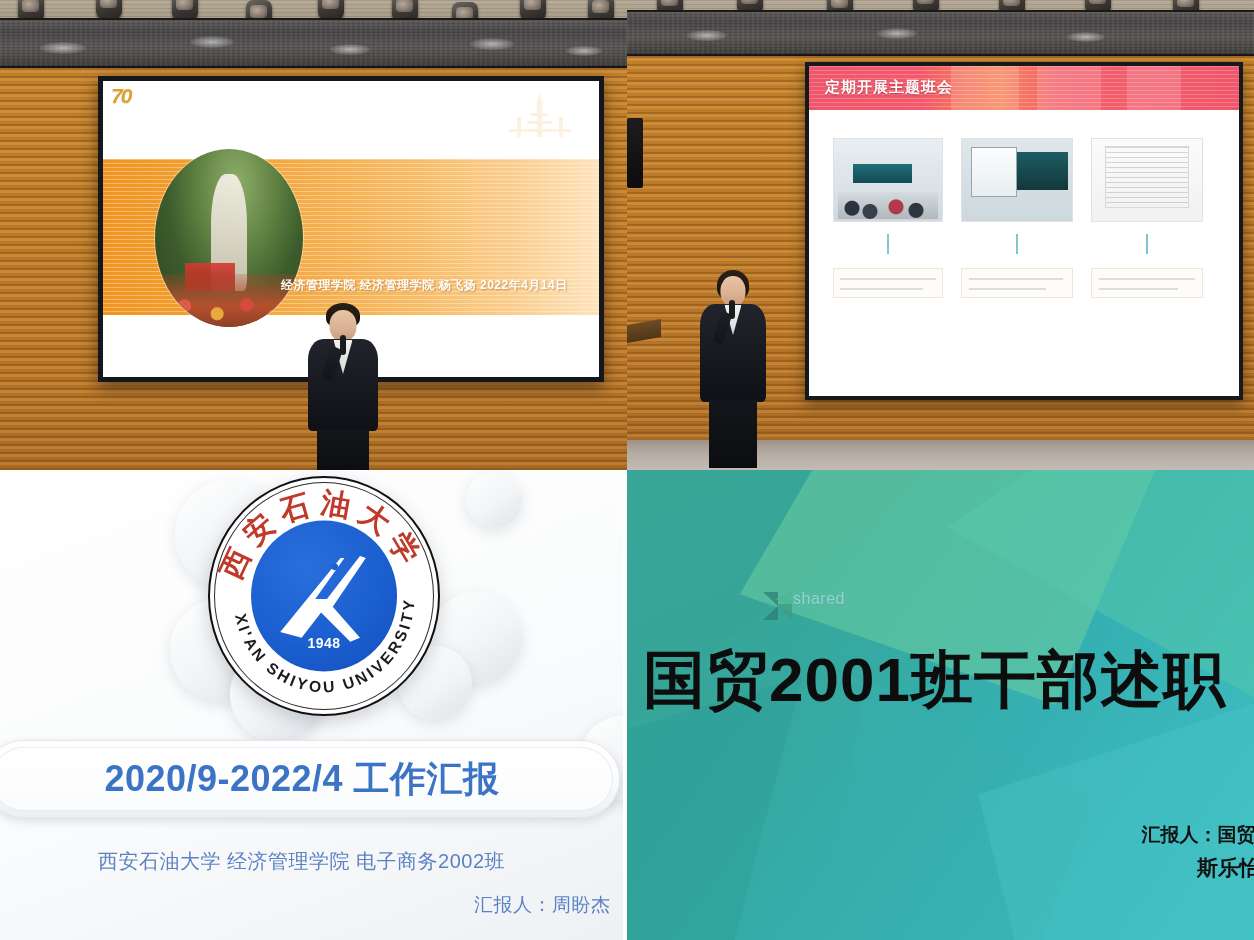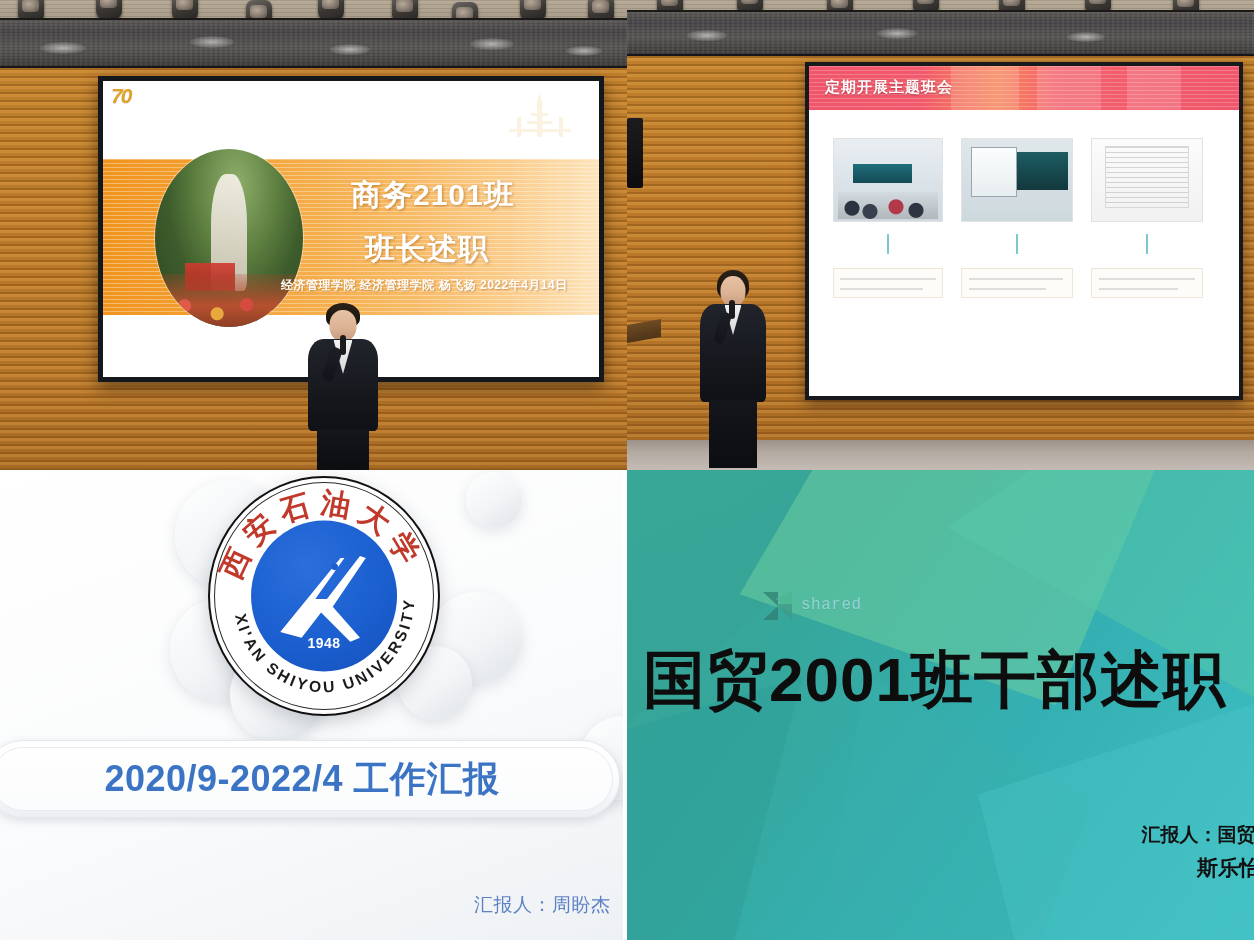--- a/index.html
+++ b/index.html
@@ -348,23 +348,22 @@
        background:rgba(46,158,152,.55);
        clip-path:polygon(0 20%,62% 0,38% 100%,0 100%); }
   .f5{ left:28%; bottom:-22%; width:46%; height:78%;
        background:rgba(58,176,172,.45);
        clip-path:polygon(22% 0,100% 34%,70% 100%,0 100%); }
   .f6{ right:-4%; bottom:-10%; width:48%; height:62%;
        background:rgba(74,198,200,.40);
        clip-path:polygon(0 34%,100% 0,100% 100%,16% 100%); }
   .wmark{
     position:absolute;
-    display:flex; align-items:center; gap:8px;
+    display:flex; gap:0;
     opacity:.75;
-    font-family:Liberation Mono, monospace;
   }
   .wmark .cube{
     position:relative; width:30px; height:30px;
   }
   .wmark .cube i{ position:absolute; display:block; }
   .wmark .cube .a{ left:0; top:2px; width:0;height:0;
       border-left:15px solid transparent; border-right:0 solid transparent;
       border-top:14px solid #2e7f72; border-bottom:14px solid #2e7f72; }
   .wmark .cube .b{ left:13px; top:0; width:0;height:0;
       border-left:0; border-right:16px solid #4fb694;
@@ -441,22 +440,20 @@
       </svg>
 
       <div class="s1-band" style="top:78px;height:156px;"></div>
 
       <div class="s1-oval" style="left:52px;top:68px;width:148px;height:178px;">
         <div class="statue"></div>
         <div class="banner"></div>
         <div class="blossoms"></div>
       </div>
 
-      <div class="s1-title" style="left:248px;top:94px;font-size:30px;letter-spacing:1px;">商务2101班</div>
-      <div class="s1-title" style="left:262px;top:148px;font-size:30px;letter-spacing:1px;">班长述职</div>
       <div class="s1-sub" style="left:178px;top:196px;font-size:12px;letter-spacing:.5px;">经济管理学院  经济管理学院  杨飞扬  2022年4月14日</div>
     </div>
 
     <div class="person" style="left:300px;top:303px;width:86px;height:167px;">
       <div class="p-hair" style="top:0;width:34px;height:25px;"></div>
       <div class="p-head" style="top:7px;width:27px;height:31px;"></div>
       <div class="p-body" style="top:36px;width:70px;height:92px;"></div>
       <div class="p-shirt" style="top:37px;width:19px;height:34px;"></div>
       <div class="p-arm" style="left:26px;top:44px;width:12px;height:34px;transform:rotate(18deg);"></div>
       <div class="p-mic" style="left:40px;top:32px;width:6px;height:20px;"></div>
@@ -565,20 +562,21 @@
           </svg>
           <div class="seal-year" style="font-size:14px;">1948</div>
         </div>
       </div>
 
       <div class="titlebar" style="left:-16px;top:270px;width:636px;height:78px;">
         <div class="inner"></div>
         <div class="p3-title" style="font-size:36px;">2020/9-2022/4 工作汇报</div>
       </div>
 
+      <div class="p3-line1" style="left:98px;top:378px;font-size:20px;letter-spacing:.5px;">西安石油大学    经济管理学院    电子商务2002班</div>
       <div class="p3-line2" style="left:474px;top:422px;font-size:19px;letter-spacing:.5px;">汇报人：周盼杰</div>
 
       <div class="edge-white"></div>
     </div>
   </div>
 
   <div class="panel">
     <div class="ppt4">
       <div class="facet f1"></div>
       <div class="facet f2"></div>

